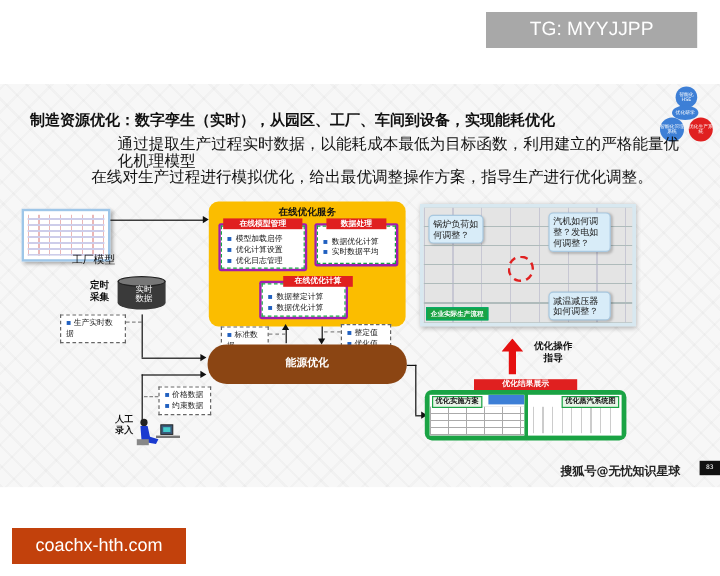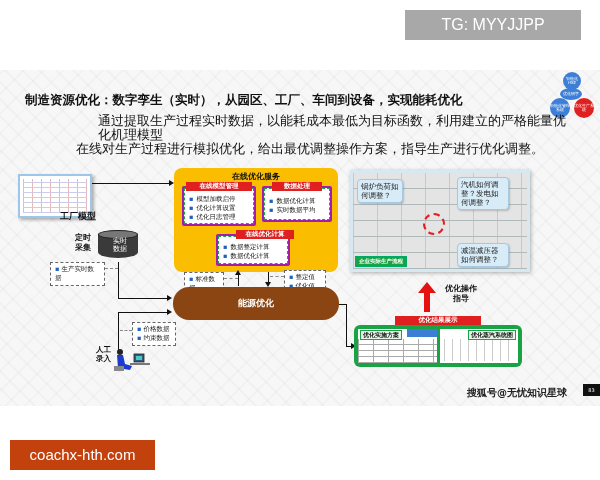--- a/index.html
+++ b/index.html
@@ -25,21 +25,21 @@
   .c-red { background: #e02020; }
   .desc { position: absolute; left: 40px; top: 44px; width: 500px; font-size: 13px; color: #111; line-height: 14px; margin-left: 36px; }
   .desc .indent { padding-left: 22px; }
 
   
   .factory { position: absolute; left: 18px; top: 104px; width: 74px; height: 44px;
     background: #fff; border: 2px solid #9ec6e8; box-shadow: 2px 2px 3px rgba(0,0,0,0.3); }
   .factory-lines { position: absolute; inset: 3px;
     background-image: repeating-linear-gradient(0deg, #c8c8e8 0 1px, transparent 1px 5px),
                       repeating-linear-gradient(90deg, #e8b0b0 0 1px, transparent 1px 9px); opacity: 0.9; }
-  .factory-label { position: absolute; left: 60px; top: 140px; font-size: 9px; font-weight: bold; color: #111; }
+  .factory-label { position: absolute; left: 60px; top: 140px; font-size: 9px; font-weight: normal; color: #111; }
   .cyl { position: absolute; left: 98px; top: 160px; width: 40px; height: 32px; }
   .cyl-body { position: absolute; left: 0; top: 4px; width: 40px; height: 24px; background: #3a3a3a; border-radius: 0 0 20px 20px / 0 0 6px 6px; }
   .cyl-top { position: absolute; left: 0; top: 0; width: 40px; height: 9px; background: #777; border-radius: 50%; border: 1px solid #222; }
   .cyl-text { position: absolute; left: 0; top: 7px; width: 44px; font-size: 7px; color: #fff; text-align: center; line-height: 8px; }
   .timed { position: absolute; left: 75px; top: 163px; font-size: 8px; font-weight: bold; color: #111; line-height: 10px; }
   .dashed-box { position: absolute; border: 1px dashed #666; background: #fff; font-size: 6.5px; color: #222; padding: 2px 4px; line-height: 9px; }
   .dashed-box .bullet { color: #2060c0; margin-right: 2px; }
 
   
   .service { position: absolute; left: 174px; top: 98px; width: 164px; height: 104px;

